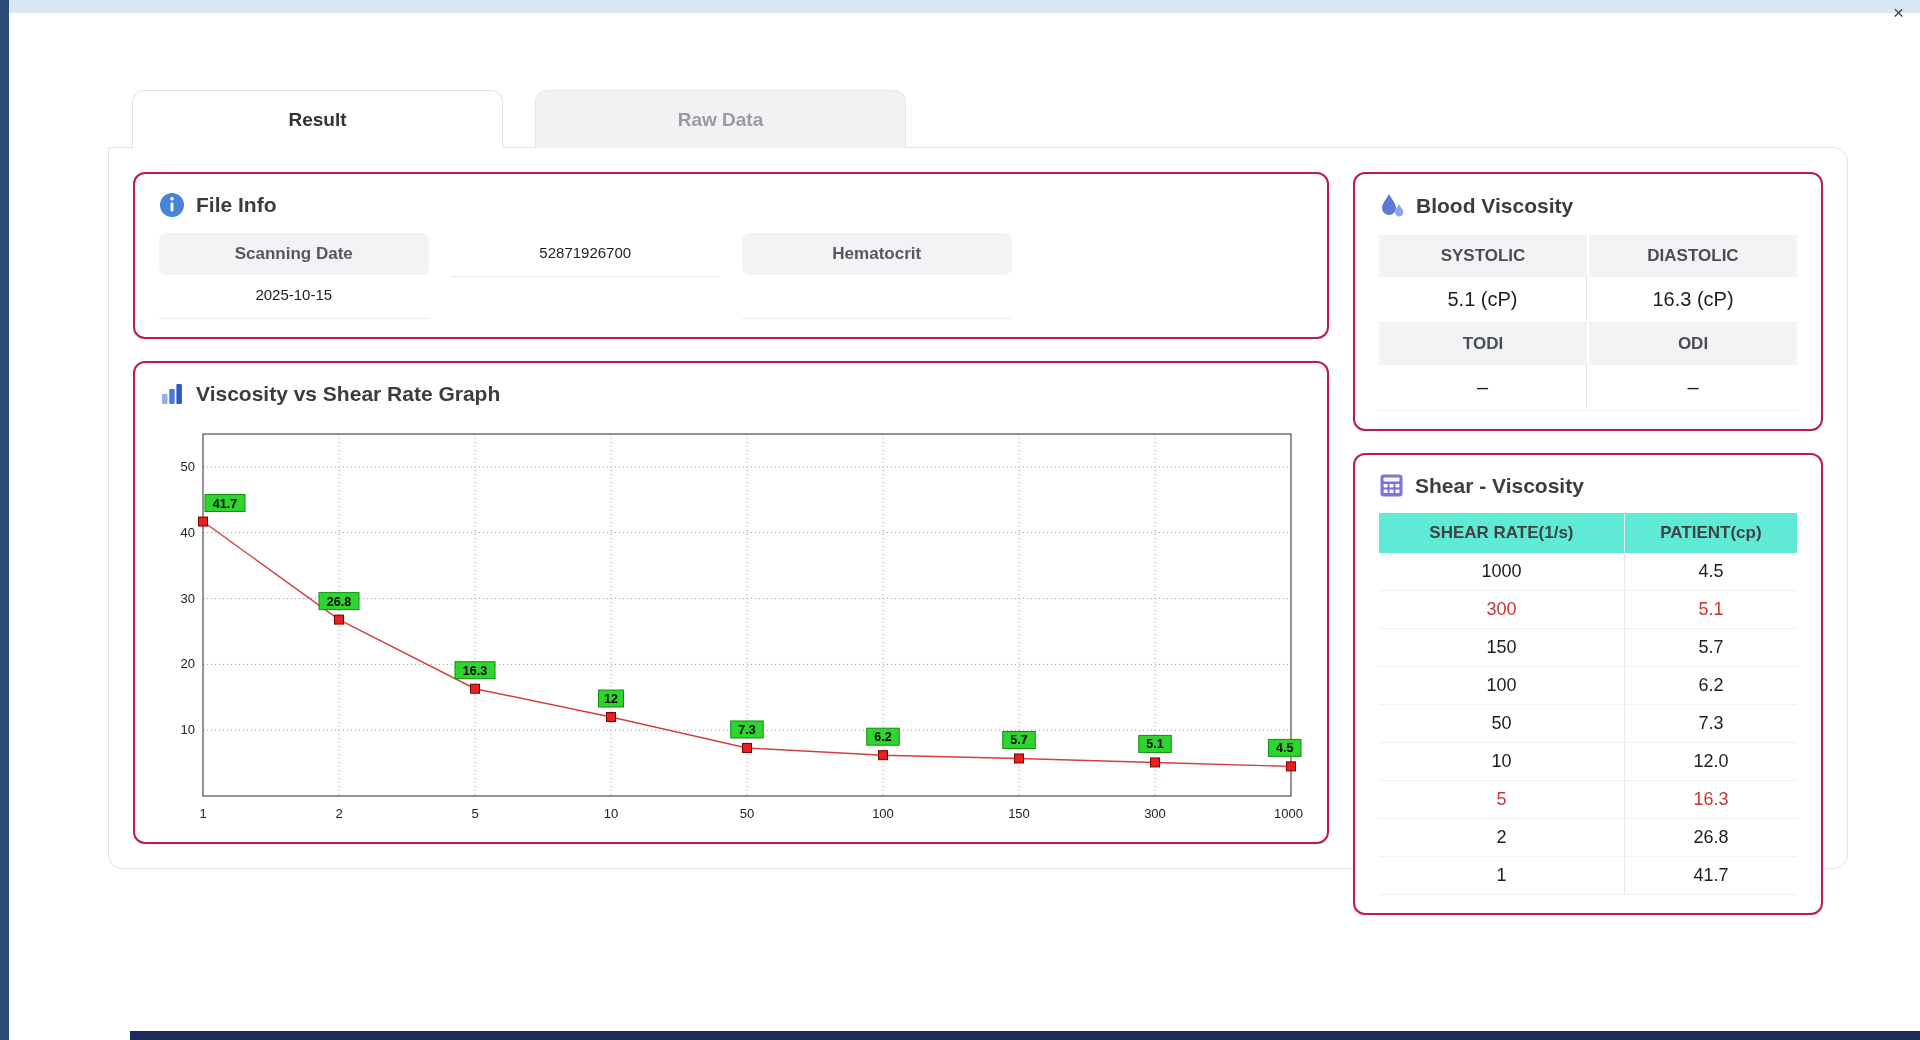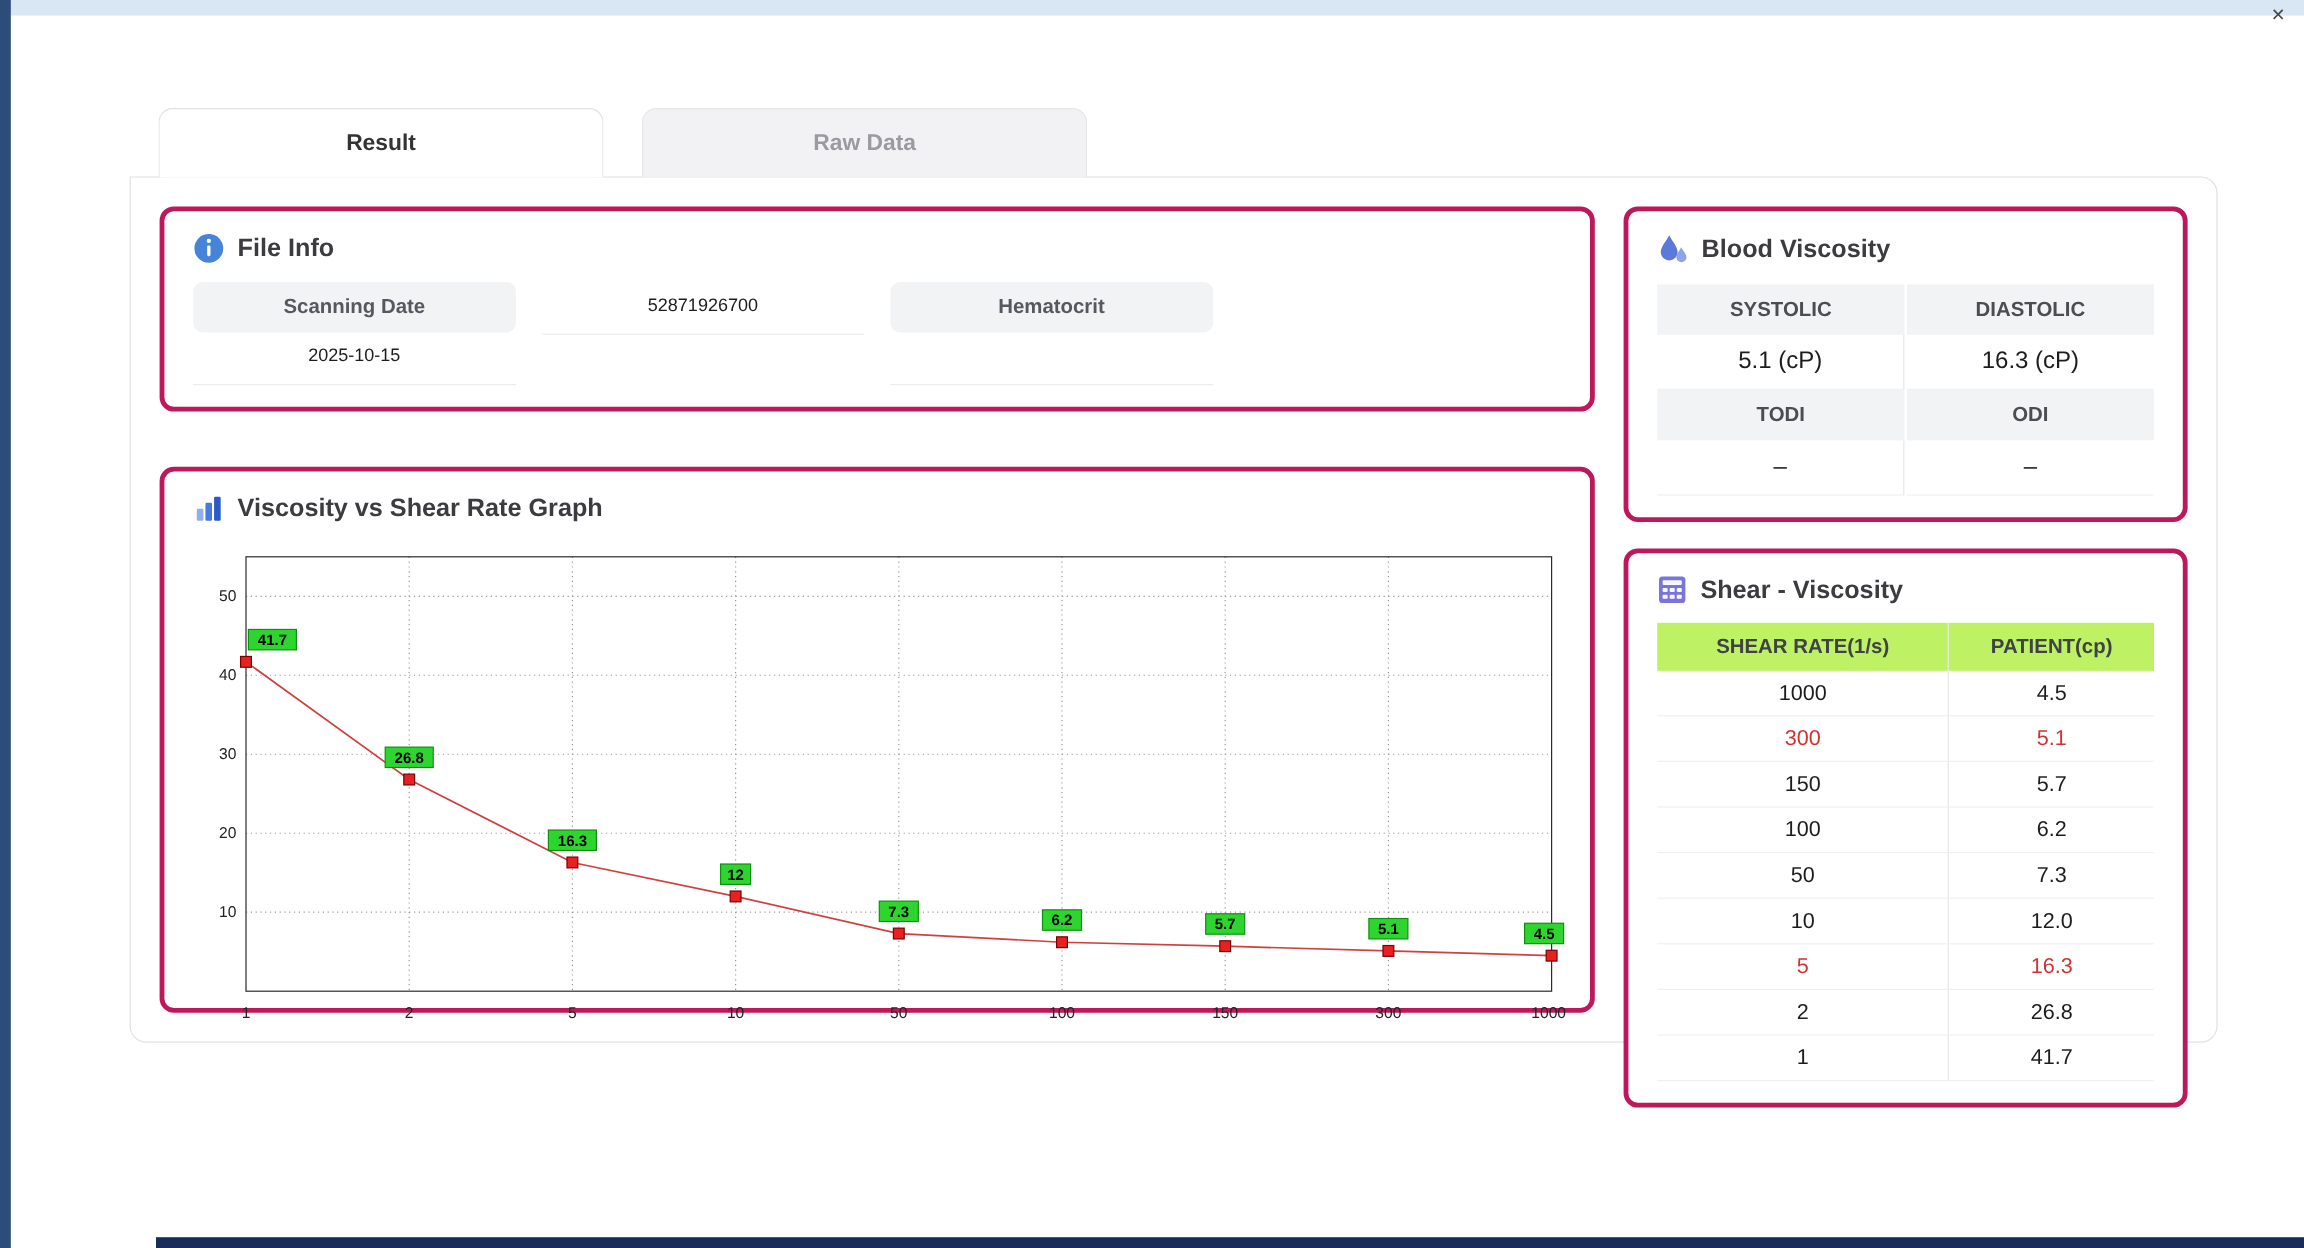--- a/index.html
+++ b/index.html
@@ -45,53 +45,53 @@
 
   
   .outer-panel {
     border: 1px solid #e2e2e6; border-radius: 0 14px 14px 14px; background: #fff;
     padding: 24px; height: 722px; display: flex; gap: 24px;
   }
   .col-left { flex: 1; min-width: 0; display: flex; flex-direction: column; gap: 22px; }
   .col-right { width: 470px; display: flex; flex-direction: column; gap: 22px; }
 
   .card {
-    border: 4px solid #be185d; border-radius: 12px; background: #fff;
+    border: 2px solid #be185d; border-radius: 12px; background: #fff;
     padding: 18px 24px; box-shadow: 0 1px 2px rgba(0,0,0,.03);
   }
   .card-title-row { display: flex; align-items: center; gap: 11px; margin-bottom: 15px; }
   .card-title { font-size: 21px; font-weight: 700; color: #3c3c40; }
 
   
   .fields { display: grid; grid-template-columns: repeat(4, 1fr); gap: 22px; }
   .field-label {
     background: #f2f3f5; text-align: center; padding: 11px 0;
     font-size: 17px; color: #55585e; font-weight: 600; border-radius: 8px;
   }
   .field-value {
     text-align: center; padding: 11px 0 9px; font-size: 15px; color: #1d1d1f;
     border-bottom: 1px solid #ececf0; min-height: 44px;
   }
 
   
-  .graph-card { flex: 1; display: flex; flex-direction: column; min-height: 0; margin-top: 24px; }
+  .graph-card { flex: 1; display: flex; flex-direction: column; min-height: 0; }
   #chart { flex: 1; min-height: 0; }
   #chart svg { display: block; }
 
   
   .bv-grid { display: grid; grid-template-columns: 1fr 1fr; column-gap: 2px; }
   .bv-cell { text-align: center; padding: 11px 0; font-size: 20px; }
   .bv-header { background: #f2f3f5; color: #4a4d52; font-weight: 600; font-size: 17px; }
   .bv-value { color: #1d1d1f; border-bottom: 1px solid #f0f0f2; }
   .bv-left-line { border-right: 1px solid #e8e8ec; }
 
   
   .shear-table { width: 100%; border-collapse: collapse; }
   .shear-table th {
-    background: #bef264; font-size: 17px; font-weight: 700; color: #3f4246; padding: 10px 0;
+    background: #5eead4; font-size: 17px; font-weight: 700; color: #3f4246; padding: 10px 0;
   }
   .shear-table td {
     text-align: center; font-size: 18px; padding: 8px 0;
     border-bottom: 1px solid #f0f0f2; color: #1d1d1f;
   }
   .shear-table th:first-child, .shear-table td:first-child { border-right: 1px solid #e8e8ec; }
 
   .icon { flex: 0 0 auto; }
 </style>
 </head>

